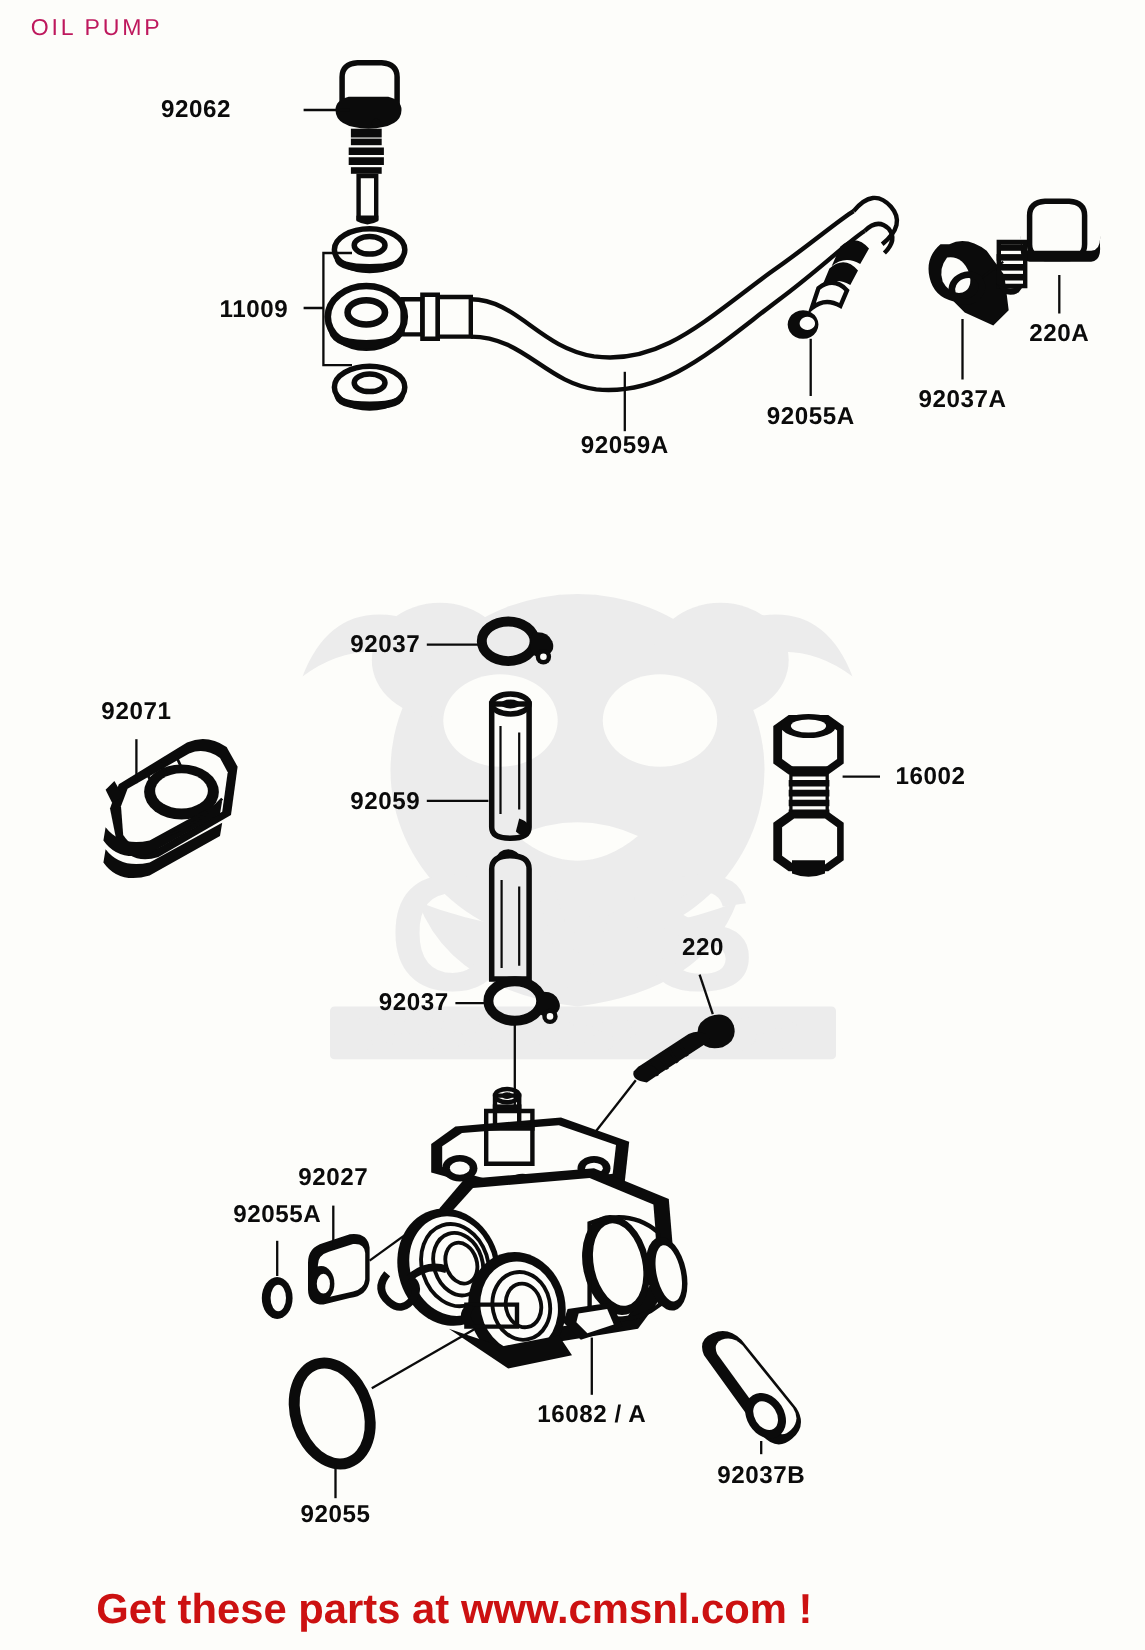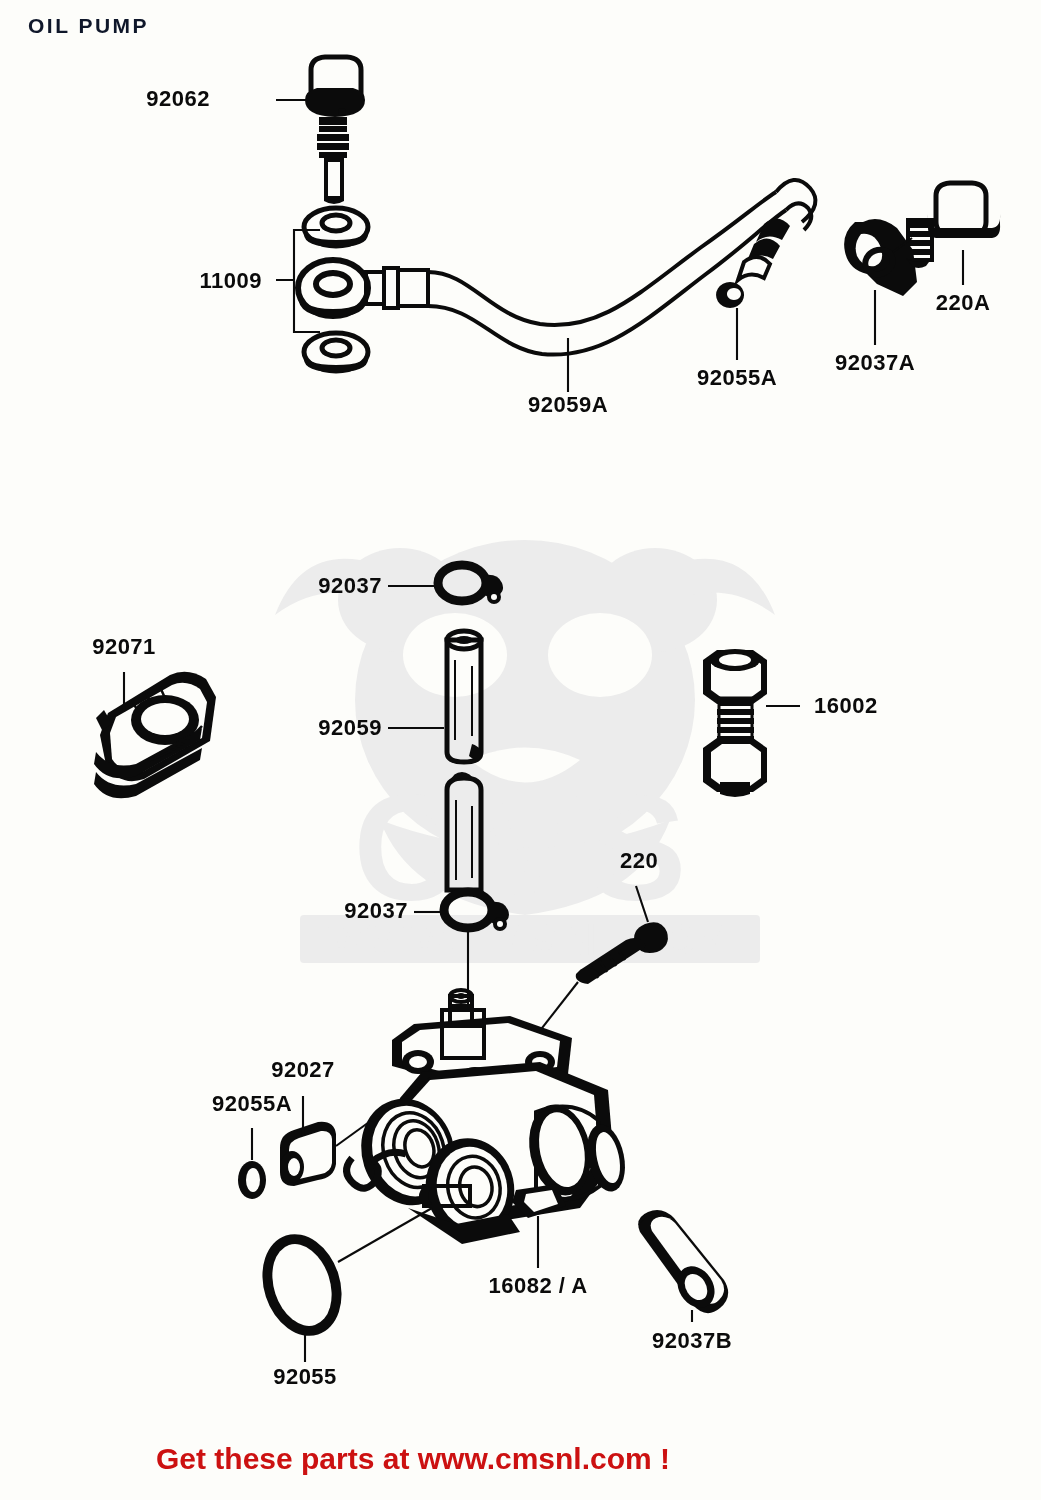--- a/index.html
+++ b/index.html
@@ -9,31 +9,31 @@
     background:#fdfdfa;
     font-family:"Liberation Sans", sans-serif;
     overflow:hidden;
     position:relative;
   }
   #page-wrap{position:relative;width:1041px;height:1500px;}
 
   #page-title{
     position:absolute;left:28px;top:14px;
     font-size:21px;letter-spacing:2.5px;
-    color:#0f172a;font-weight:700;
+    color:#be185d;font-weight:400;
     font-family:"Liberation Sans", sans-serif;
     text-align:center;
   }
 
   #diagram{position:absolute;left:0;top:0;width:1041px;height:1500px;}
 
   #footer-banner{
     position:absolute;left:0;top:1442px;width:826px;
     text-align:center;
-    font-size:30px;font-weight:bold;
+    font-size:38px;font-weight:bold;
     color:#cc1111;
     font-family:"Liberation Sans", sans-serif;
     letter-spacing:0px;
   }
 
   .lbl{
     font-family:"Liberation Sans", sans-serif;
     font-size:22px;
     font-weight:bold;
     fill:#0b0b0b;

